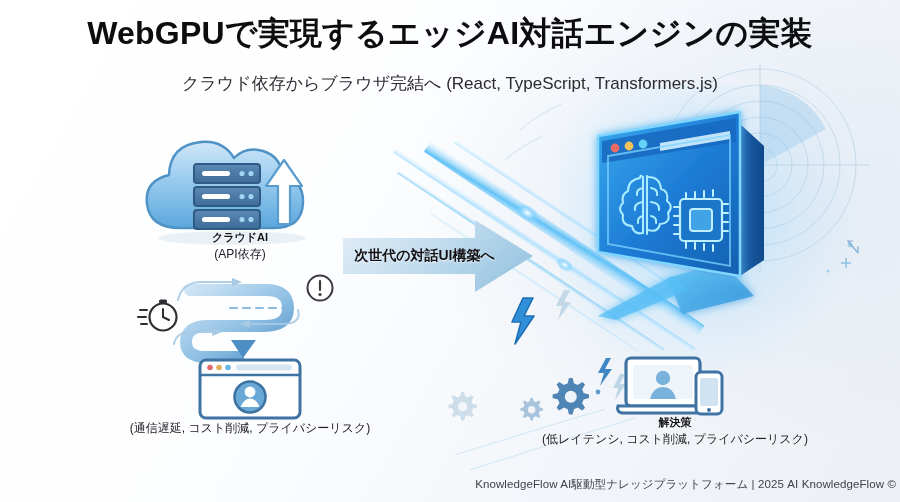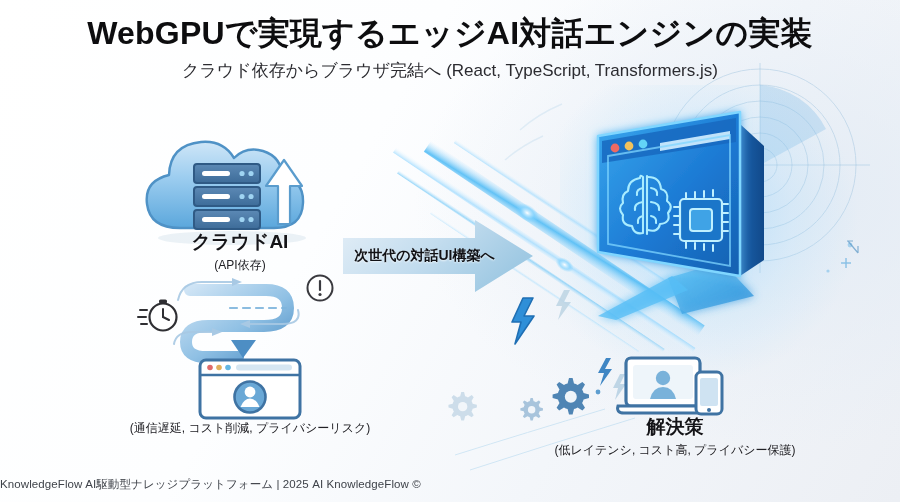--- a/index.html
+++ b/index.html
@@ -41,31 +41,31 @@
   
   .header { position: absolute; left: 0; top: 14px; width: 900px; text-align: center; }
   .title {
     font-size: 32px;
     font-weight: 700;
     color: #0d0d0f;
     letter-spacing: .2px;
     line-height: 1.2;
   }
   .subtitle {
-    margin-top: 8px;
+    margin-top: 21px;
     font-size: 17px;
     font-weight: 400;
     color: #2b2b30;
     line-height: 1.25;
   }
 
   
   .lbl { position: absolute; text-align: center; }
   .lbl .main {
-    font-size: 19px; font-weight: 700; color: #141418; line-height: 1.3;
+    font-size: 11px; font-weight: 700; color: #141418; line-height: 1.3;
     text-shadow: 0 1px 2px rgba(255,255,255,.9);
   }
   .lbl .sub {
     font-size: 12px; font-weight: 400; color: #212126; line-height: 1.35; margin-top: 2px;
     text-shadow: 0 1px 2px rgba(255,255,255,.9);
   }
 
   #label-cloud   { left: 130px; top: 230px; width: 220px; }
   #label-edge    { left: 540px; top: 305px; width: 330px; }
   #label-ux      { left:  70px; top: 418px; width: 360px; }
@@ -75,21 +75,21 @@
   #arrow-wrap { position: absolute; left: 343px; top: 218px; width: 190px; height: 76px; }
   .arrow-text {
     position: absolute; left: 0; top: 0; width: 163px; height: 76px;
     display: flex; align-items: center; justify-content: center;
     font-size: 14px; font-weight: 700; color: #111115;
     text-shadow: 0 1px 2px rgba(255,255,255,.75);
   }
 
   
   .footer {
-    position: absolute; left: 0; bottom: 10px; width: 896px; text-align: left;
+    position: absolute; left: 0; bottom: 10px; width: 896px; text-align: right;
     font-size: 11.5px; color: #3f434a; letter-spacing: .1px;
   }
 
   svg { display: block; overflow: visible; }
   .ill { position: absolute; pointer-events: none; }
 </style>
 </head>
 <body>
 
 <div id="stage">
@@ -395,18 +395,18 @@
     <path d="M22 52 H112 q2 7 -6 7 H28 q-8 0 -6 -7 Z" fill="#ffffff" stroke="#3f73a3" stroke-width="3"></path>
     <g>
       <rect x="100" y="18" width="26" height="42" rx="5" fill="#ffffff" stroke="#3f73a3" stroke-width="3"></rect>
       <rect x="104" y="24" width="18" height="28" rx="2" fill="#cfe3f2"></rect>
       <circle cx="113" cy="56" r="2" fill="#3f73a3"></circle>
     </g>
   </svg>
 
   <div class="lbl" id="label-solution">
     <div class="main">解決策</div>
-    <div class="sub">(低レイテンシ, コスト高, プライバシー保護)</div>
+    <div class="sub">(低レイテンシ, コスト削減, プライバシーリスク)</div>
   </div>
 
   <div class="footer">KnowledgeFlow AI駆動型ナレッジプラットフォーム | 2025 AI KnowledgeFlow ©</div>
 
 </div>
 
 </body></html>

